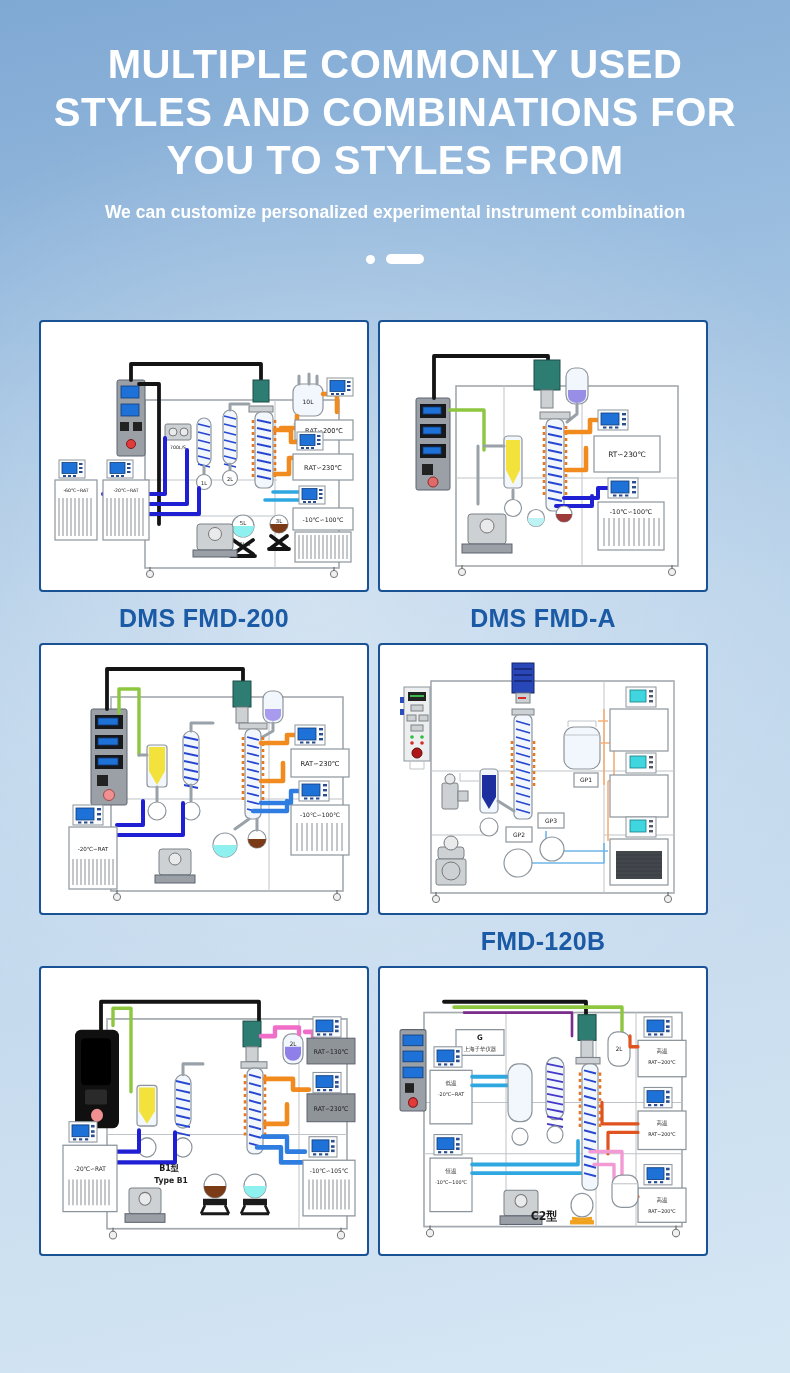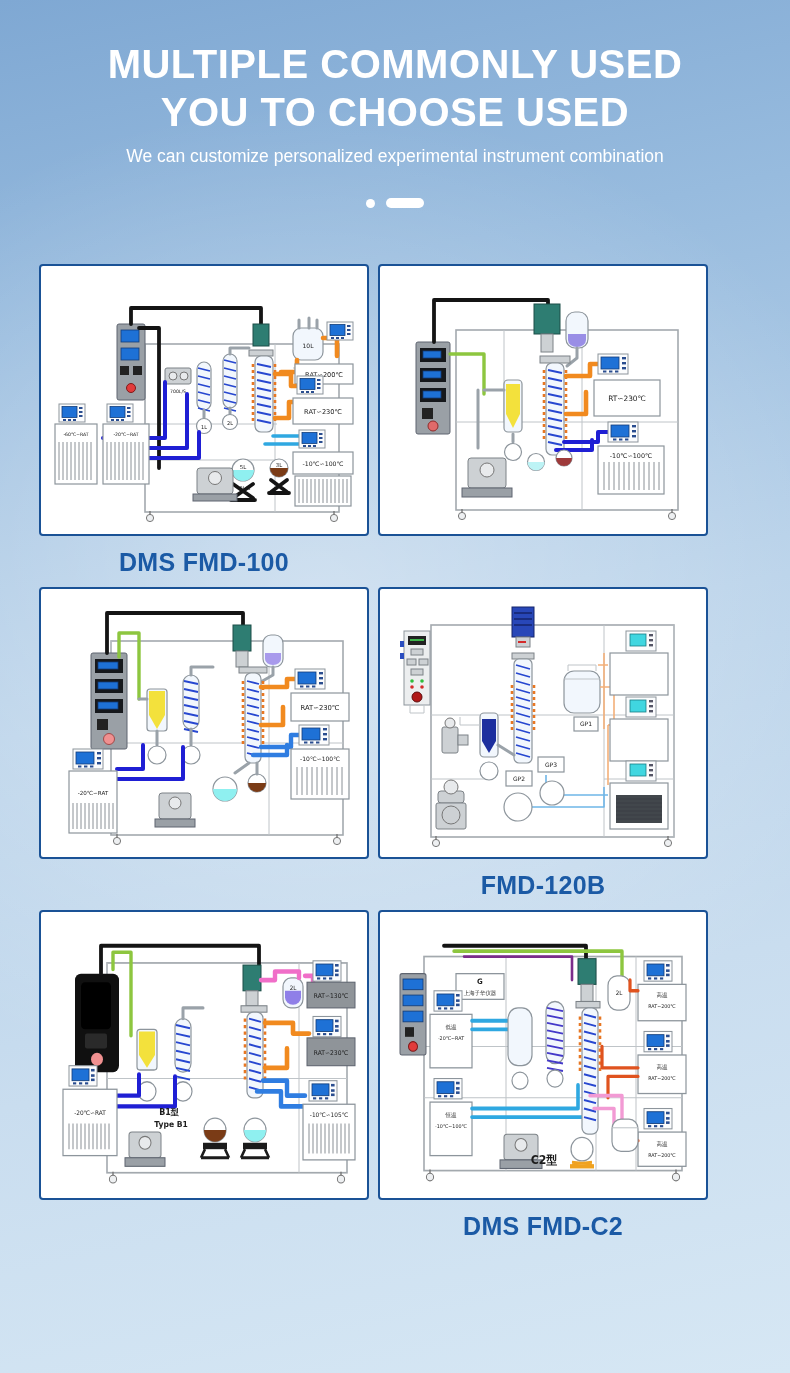--- a/index.html
+++ b/index.html
@@ -7,21 +7,21 @@
     position:relative;
     width:790px;height:1373px;
     overflow:hidden;
     font-family:"Liberation Sans",sans-serif;
     background:
       radial-gradient(ellipse 760px 640px at 40% 44%, rgba(255,255,255,.42) 0%, rgba(255,255,255,.18) 45%, rgba(255,255,255,0) 78%),
       linear-gradient(168deg,#7fa8d3 0%,#97bbde 22%,#b7d1e9 48%,#c9ddef 72%,#d6e7f4 100%);
   }
   .hero{padding-top:40px;text-align:center;}
   .title{color:#fff;font-weight:700;font-size:40px;line-height:48px;letter-spacing:.5px;}
-  .subtitle{margin-top:8px;color:#fff;font-size:17.5px;line-height:24px;font-weight:400;}
+  .subtitle{margin-top:16px;color:#fff;font-size:17.5px;line-height:24px;font-weight:700;}
   .separator{margin-top:30px;display:flex;justify-content:center;align-items:center;gap:11px;}
   .sep-dot{width:9px;height:9px;border-radius:50%;background:#fff;}
   .sep-bar{width:38px;height:10px;border-radius:5px;background:#fff;}
   .grid{
     width:712px;margin:56px auto 0;
     display:grid;grid-template-columns:330px 330px;
     column-gap:50px;row-gap:16px;gap:9px;
   }
   .card{
     box-sizing:border-box;background:#fff;
@@ -66,21 +66,22 @@
   .pipe{fill:none;stroke:#9aa2a9;stroke-width:3;stroke-linecap:round;stroke-linejoin:round}
 </style>
 </head>
 <body>
 
 <div class="page">
 
   <div class="hero">
     <div class="title">
       <div>MULTIPLE COMMONLY USED</div>
-      <div>YOU TO CHOOSE USED</div>
+      <div>STYLES AND COMBINATIONS FOR</div>
+      <div>YOU TO STYLES FROM</div>
     </div>
     <div class="subtitle">
       <div>We can customize personalized experimental instrument combination</div>
     </div>
     <div class="separator">
       <div class="sep-dot"></div>
       <div class="sep-bar"></div>
     </div>
   </div>
 
@@ -205,21 +206,21 @@
             <path class="slat" d="M12,170v38M16,170v38M20,170v38M24,170v38M28,170v38M32,170v38M36,170v38M40,170v38M44,170v38"></path>
           </g>
           <g>
             <use href="#dsp0" x="60" y="132"></use>
             <rect class="box" x="56" y="152" width="46" height="60"></rect>
             <text x="79" y="164" font-size="4.6">-20℃∽RAT</text>
             <path class="slat" d="M60,170v38M64,170v38M68,170v38M72,170v38M76,170v38M80,170v38M84,170v38M88,170v38M92,170v38M96,170v38"></path>
           </g>
         </svg>
       </div>
-      <div class="card-label">DMS FMD-100</div>
+      <div class="card-label">DMS FMD-200</div>
     </div>
 
     <div class="cell">
       <div class="card">
         <svg viewBox="0 0 314 256" preserveAspectRatio="none">
           <defs>
             <g id="dsp1">
                 <rect width="30" height="20" fill="#fbfcfd" stroke="#8d959c"></rect>
                 <rect x="3" y="3" width="18" height="12" class="scr"></rect>
                 <rect x="24" y="3" width="4" height="2.4" fill="#2a4d8f"></rect>
@@ -293,20 +294,21 @@
             <rect class="dgray" x="76" y="216" width="50" height="9"></rect>
           </g>
           <g>
             <circle class="glass" cx="150" cy="190" r="8.5"></circle>
             <path d="M141.5,190a8.5,8.5 0 0 0 17,0z" fill="#bdf3f5"></path>
             <circle class="glass" cx="178" cy="186" r="8"></circle>
             <path d="M170,186a8,8 0 0 0 16,0z" fill="#9e3a3a"></path>
           </g>
         </svg>
       </div>
+      <div class="card-label">DMS FMD-A</div>
     </div>
 
     <div class="cell">
       <div class="card">
         <svg viewBox="0 0 314 256" preserveAspectRatio="none">
           <defs>
             <g id="dsp2">
                 <rect width="30" height="20" fill="#fbfcfd" stroke="#8d959c"></rect>
                 <rect x="3" y="3" width="18" height="12" class="scr"></rect>
                 <rect x="24" y="3" width="4" height="2.4" fill="#2a4d8f"></rect>
@@ -727,17 +729,16 @@
             <rect x="184" y="230" width="24" height="4" fill="#f0a21f"></rect>
           </g>
           <g>
             <rect class="lgray" x="118" y="202" width="34" height="24" rx="3"></rect>
             <circle cx="135" cy="212" r="6" fill="#e8eaec" stroke="#777"></circle>
             <rect class="dgray" x="114" y="226" width="42" height="8"></rect>
           </g>
           <text x="158" y="230" font-size="11" font-weight="bold">C2型</text>
         </svg>
       </div>
-      <div class="card-label">DMS FMD-C2</div>
     </div>
 
   </div>
 </div>
 
 </body></html>

